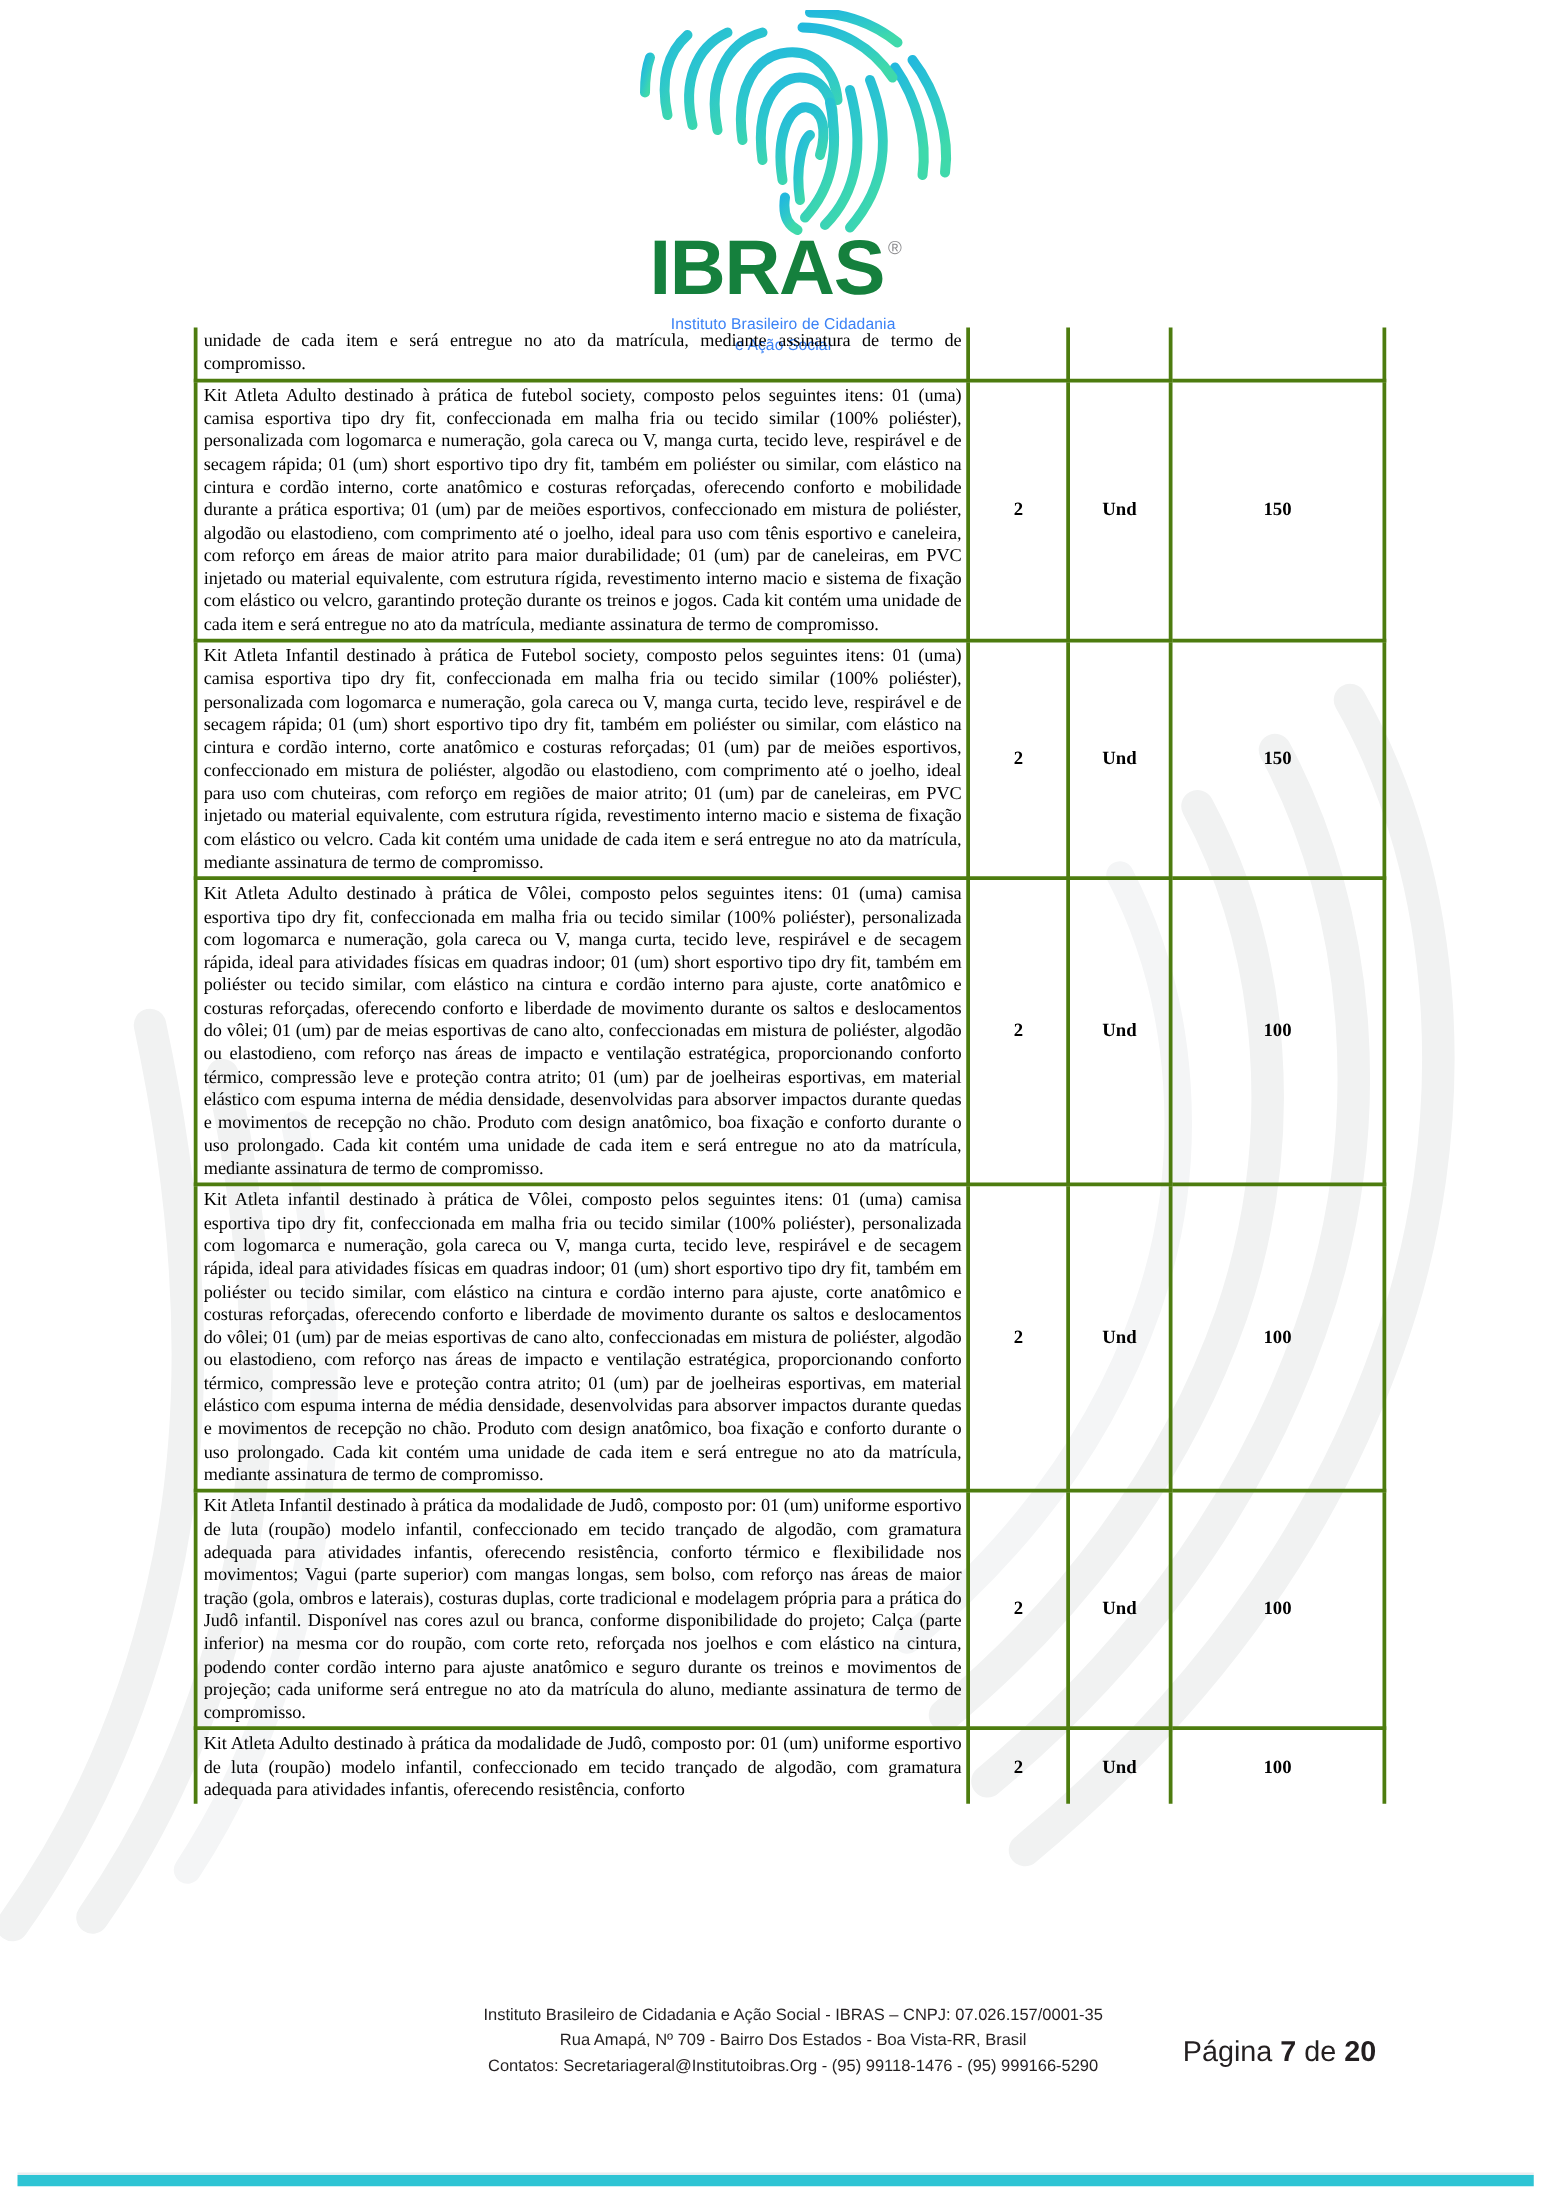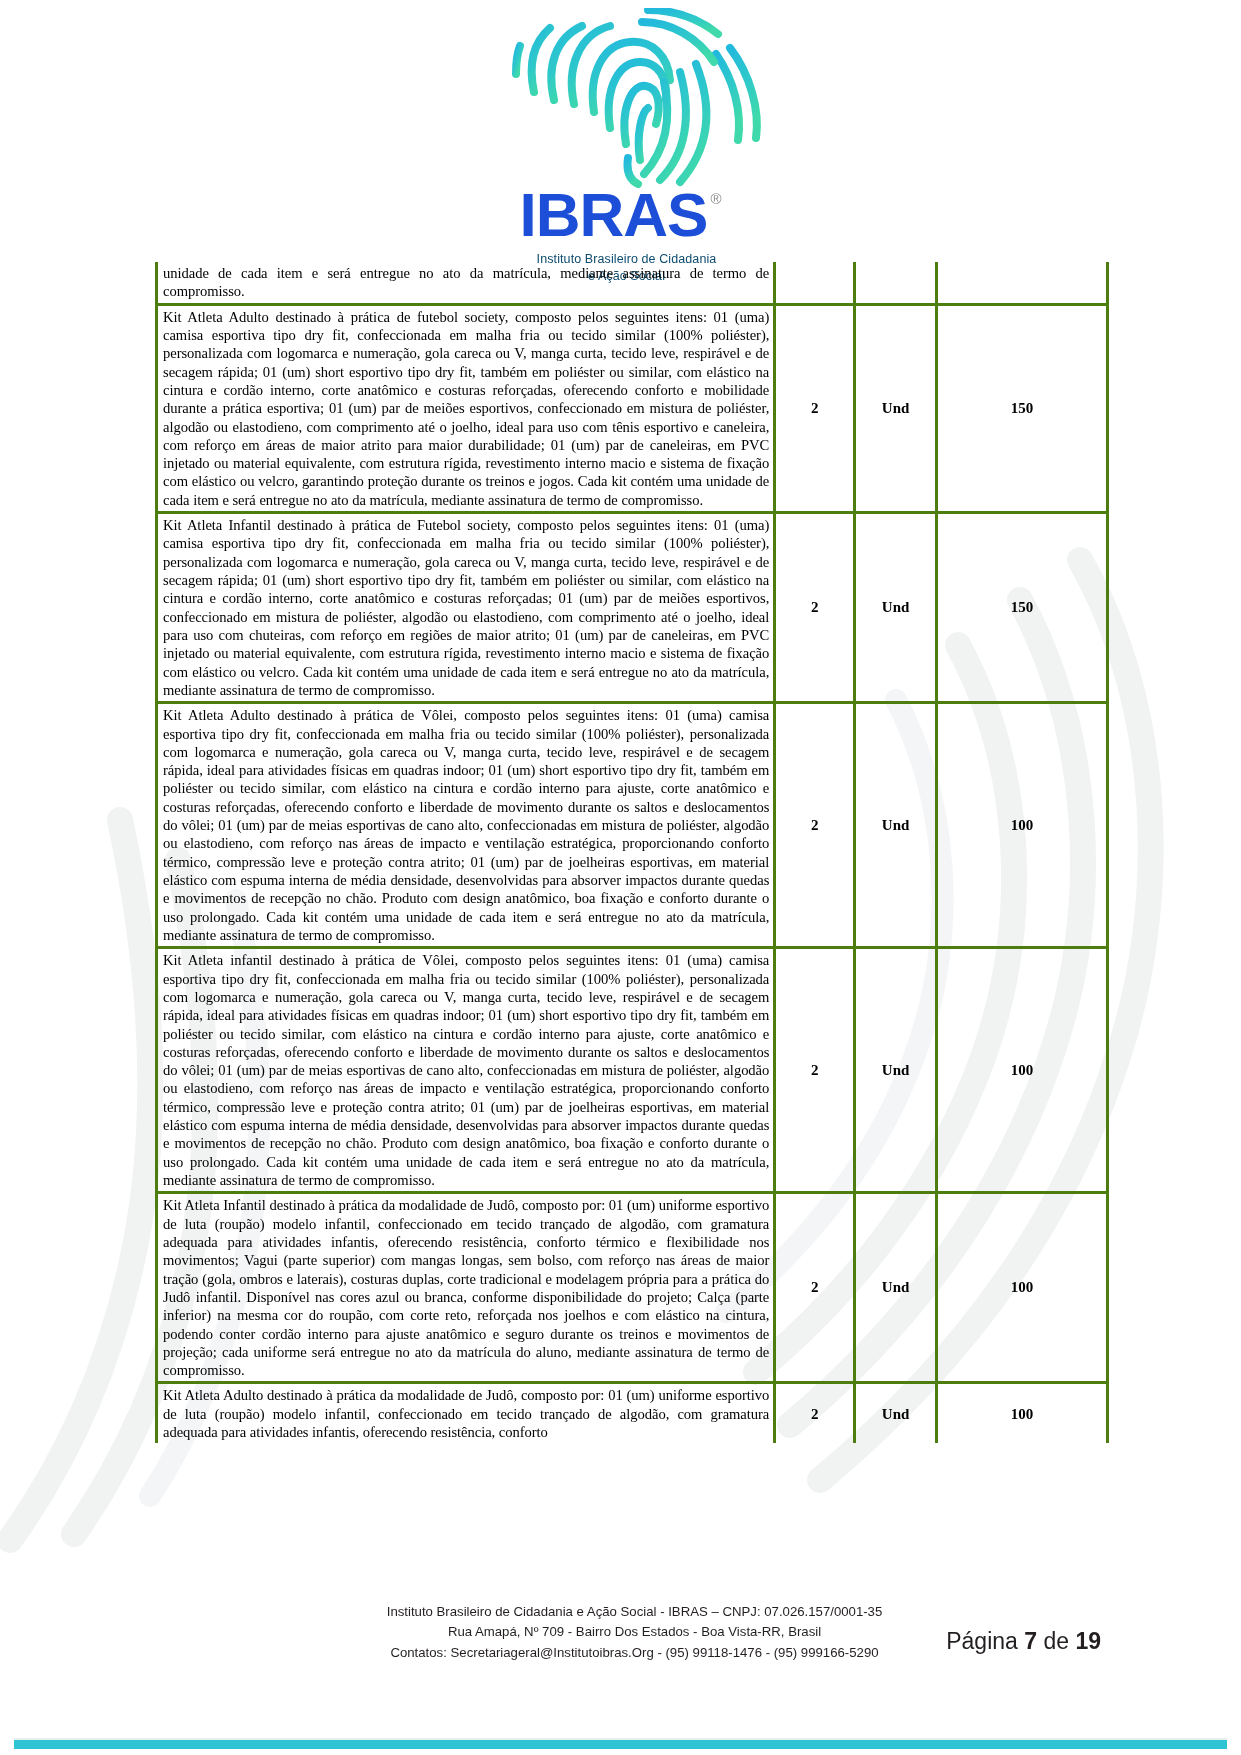--- a/index.html
+++ b/index.html
@@ -44,34 +44,34 @@
     display: flex;
     align-items: flex-start;
     justify-content: center;
     margin-top: -4px;
   }
   .logo-word {
     font-family: "Liberation Sans", sans-serif;
     font-weight: 700;
     font-size: 62px;
     letter-spacing: -1px;
-    color: #1d4ed8;
+    color: #15803d;
     line-height: 1;
   }
   .logo-reg {
     font-family: "Liberation Sans", sans-serif;
     font-size: 15px;
     color: #8c8c8e;
     margin-top: 6px;
     margin-left: 3px;
   }
   .logo-sub {
     font-family: "Liberation Sans", sans-serif;
     font-size: 12.5px;
-    color: #0c4a6e;
+    color: #3b82f6;
     line-height: 1.32;
     margin-top: 5px;
     letter-spacing: 0.1px;
     padding-left: 12px;
   }
 
   
   .doc-table {
     position: absolute;
     left: 155px;
@@ -283,20 +283,20 @@
   <div class="footer">
     <div class="footer-center">
       <div>Instituto Brasileiro de Cidadania e Ação Social - IBRAS – CNPJ: 07.026.157/0001-35</div>
       <div>Rua Amapá, Nº 709 - Bairro Dos Estados - Boa  Vista-RR,  Brasil</div>
       <div>Contatos: Secretariageral@Institutoibras.Org - (95) 99118-1476 - (95) 999166-5290</div>
     </div>
     <div class="page-number">
       <span>Página</span>
       <b>7</b>
       <span>de</span>
-      <b>19</b>
+      <b>20</b>
     </div>
   </div>
 
   <div class="bottom-bar-shade"></div>
   <div class="bottom-bar"></div>
 
 </div>
 
 </body></html>

